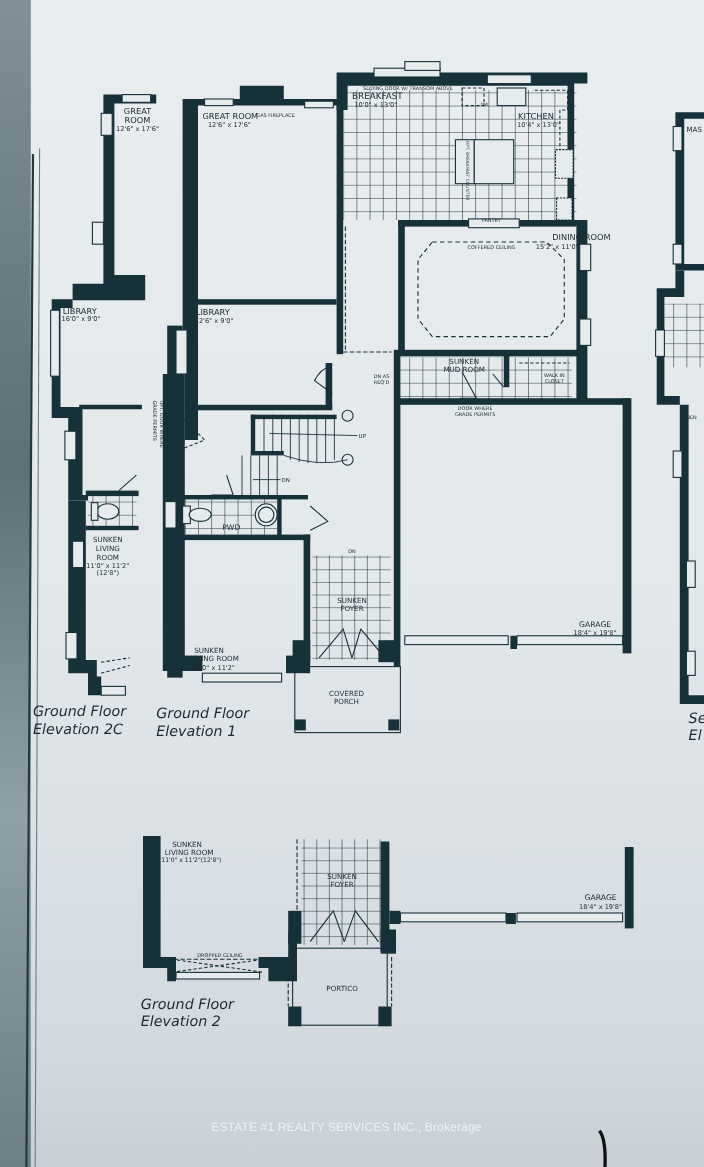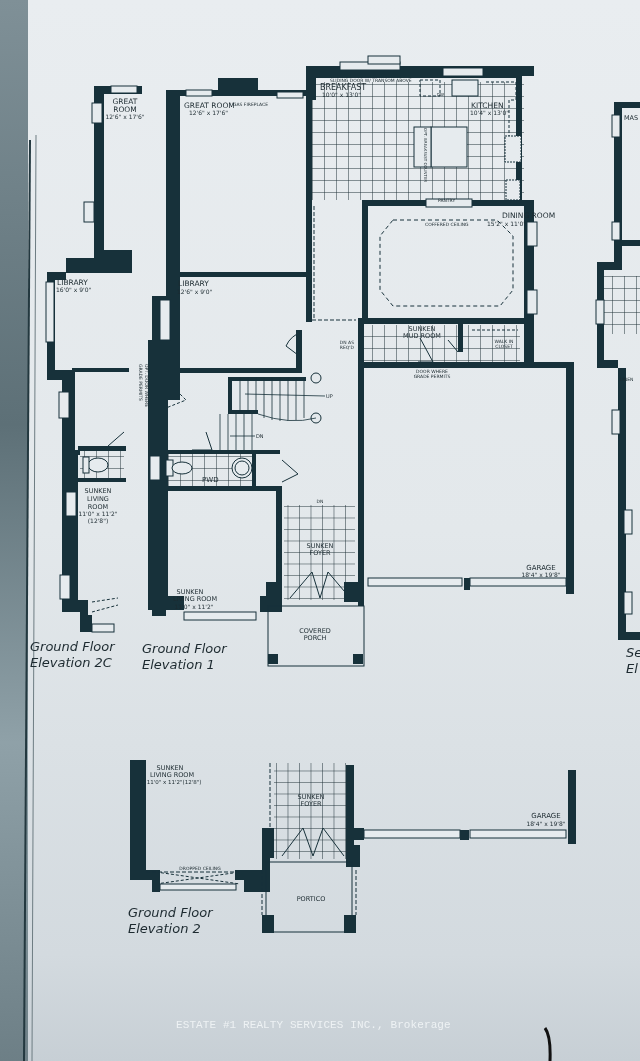--- a/index.html
+++ b/index.html
@@ -2,21 +2,21 @@
 <html><head>
 <meta charset="utf-8">
 <style>
   html,body{margin:0;padding:0;}
   body{width:640px;height:1061px;overflow:hidden;background:#c9d2d8;font-family:"DejaVu Sans",sans-serif;position:relative;}
   #bg-left{position:absolute;left:0;top:0;width:30px;height:1061px;background:linear-gradient(180deg,#7f9097 0%,#5d7077 40%,#8fa1a8 70%,#6d7f86 100%);}
   #paper{position:absolute;left:28px;top:0;width:612px;height:1061px;background:linear-gradient(180deg,#e9edf0 0%,#e3e8eb 50%,#d3dadf 90%,#c7cfd5 100%);}
   svg{position:absolute;left:0;top:0;}
   .lbl{font-family:"DejaVu Sans",sans-serif;fill:#1c2a30;}
   .cap{font-family:"DejaVu Sans",sans-serif;font-style:italic;fill:#1d2a30;}
-  #watermark{position:absolute;left:176px;top:1019px;font-family:Liberation Mono, monospace;font-size:11px;color:#eef2f4;letter-spacing:0.1px;}
+  #watermark{position:absolute;left:192px;top:1019px;font-family:Liberation Sans, sans-serif;font-size:11px;color:#eef2f4;letter-spacing:0.1px;}
 </style>
 </head>
 <body>
 
 <div id="bg-left"></div>
 <div id="paper"></div>
 
 <svg width="640" height="1061" viewBox="0 0 640 1061">
   <defs>
     <pattern id="tile" width="12" height="12" patternUnits="userSpaceOnUse">

